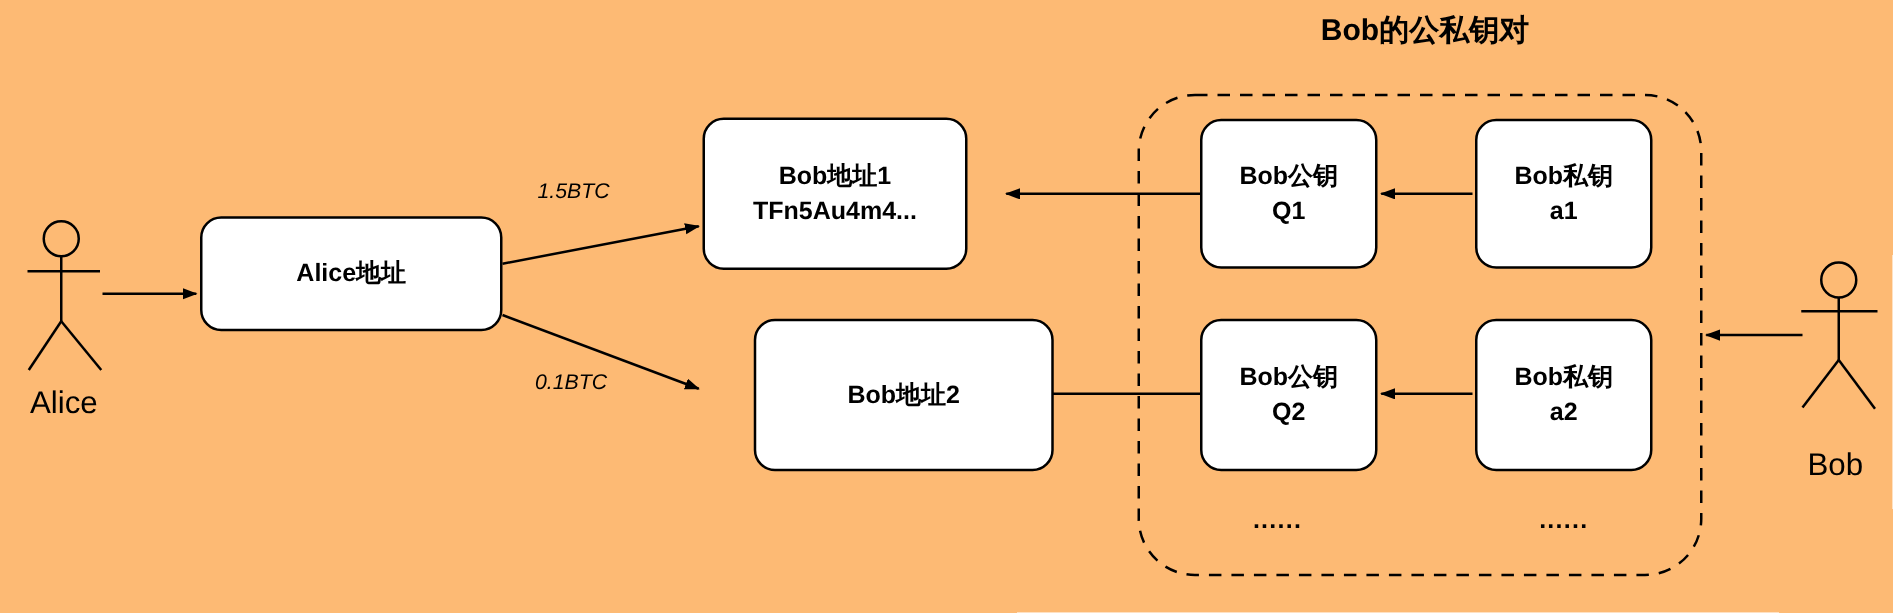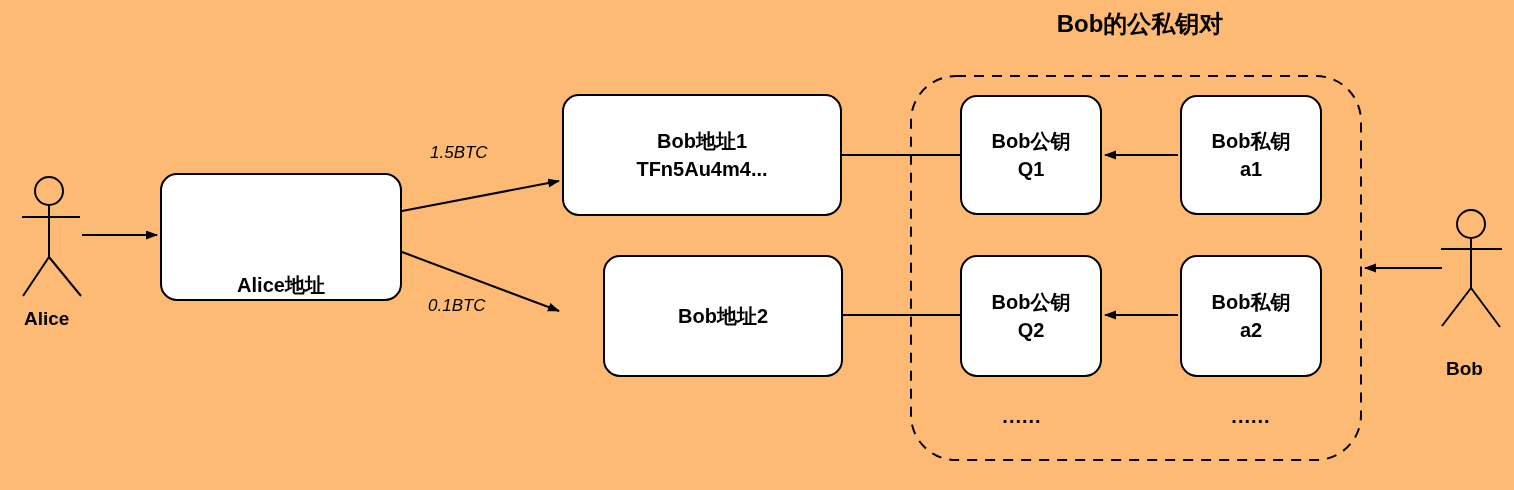--- a/index.html
+++ b/index.html
@@ -40,22 +40,22 @@
     text-align: center;
   }
   .edge-label {
     position: absolute;
     font-style: italic;
     font-size: 17px;
     white-space: nowrap;
   }
   .actor-label {
     position: absolute;
-    font-weight: bold;
-    font-size: 19px;
+    font-weight: normal;
+    font-size: 25px;
     white-space: nowrap;
   }
   .ellipsis {
     position: absolute;
     font-weight: bold;
     font-size: 20px;
     text-align: center;
     letter-spacing: 1px;
   }
 </style>
@@ -96,25 +96,25 @@
       <line x1="960" y1="155" x2="805" y2="155" marker-end="url(#arrow)"></line>
       <line x1="1178" y1="155" x2="1105" y2="155" marker-end="url(#arrow)"></line>
       <line x1="960" y1="315" x2="805" y2="315" marker-end="url(#arrow)"></line>
       <line x1="1178" y1="315" x2="1105" y2="315" marker-end="url(#arrow)"></line>
       <line x1="1442" y1="268" x2="1365" y2="268" marker-end="url(#arrow)"></line>
     </g>
   </svg>
 
   <div class="group-title" style="left:990px; top:8px; width:300px;">Bob的公私钥对</div>
 
-  <div class="node" style="left:160px; top:173px; width:242px; height:128px;justify-content:flex-end;">
+  <div class="node" style="left:160px; top:173px; width:242px; height:92px;">
     <span>Alice地址</span>
   </div>
 
-  <div class="node" style="left:562px; top:94px; width:280px; height:122px;">
+  <div class="node" style="left:562px; top:94px; width:212px; height:122px;">
     <span>Bob地址1</span>
     <span>TFn5Au4m4...</span>
   </div>
 
   <div class="node" style="left:562px; top:255px; width:240px; height:122px;margin-left:41px;">
     <span>Bob地址2</span>
   </div>
 
   <div class="node" style="left:960px; top:95px; width:142px; height:120px;">
     <span>Bob公钥</span>

